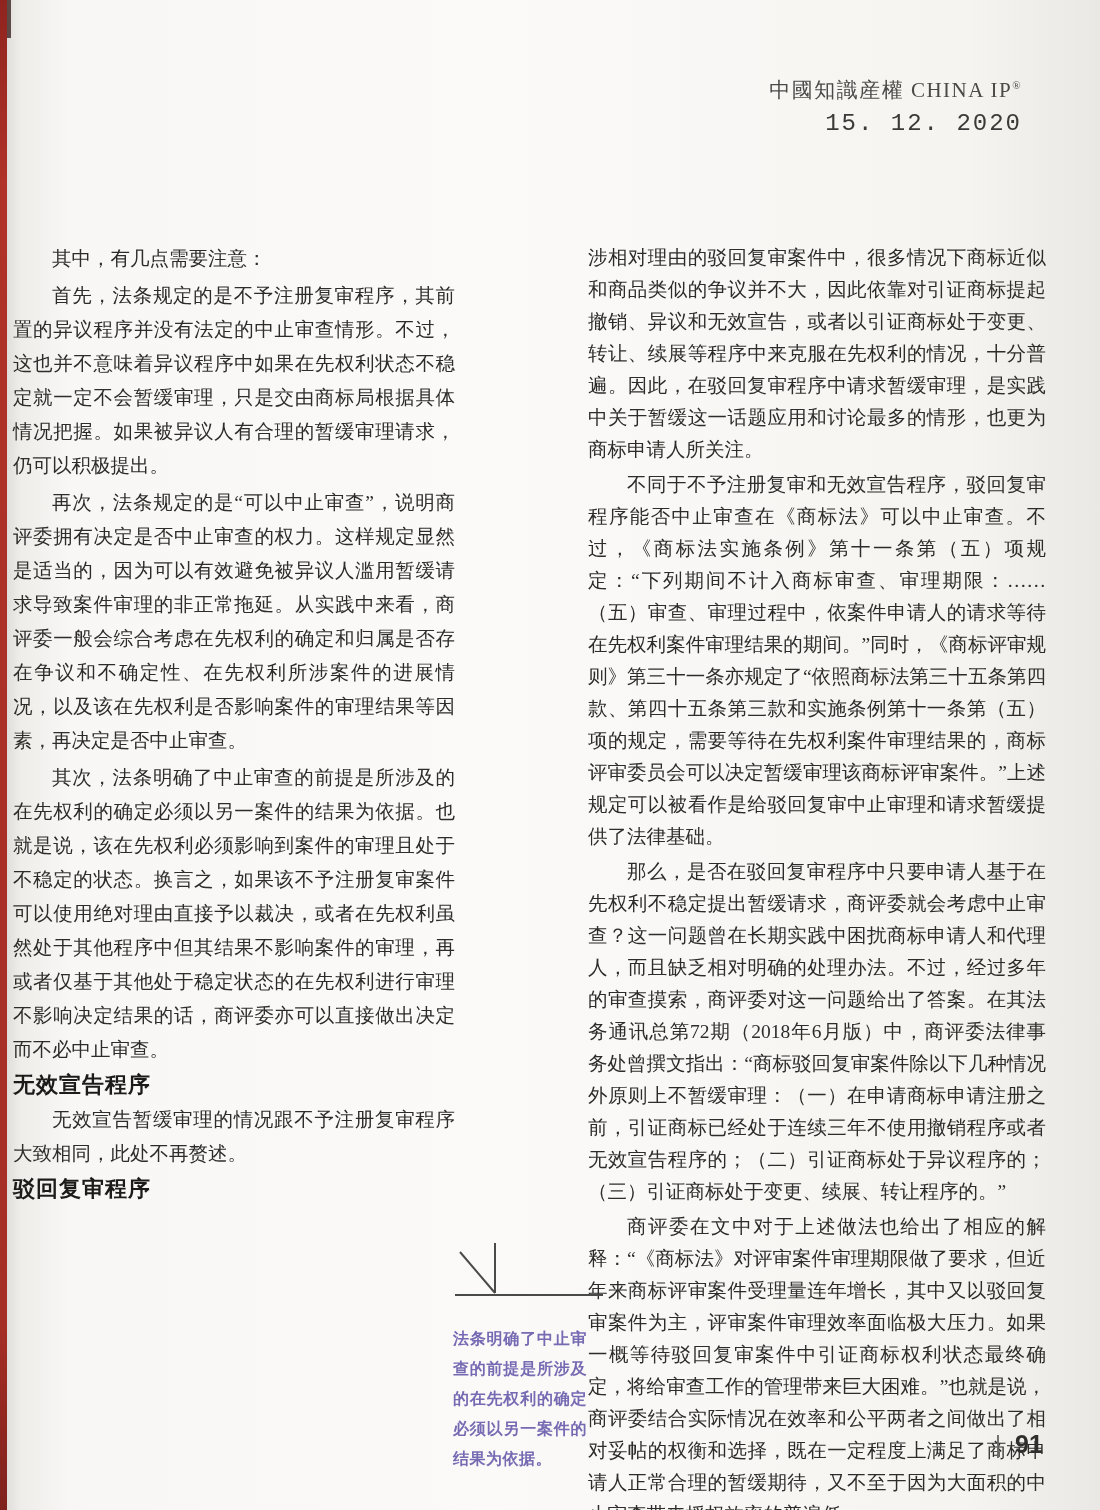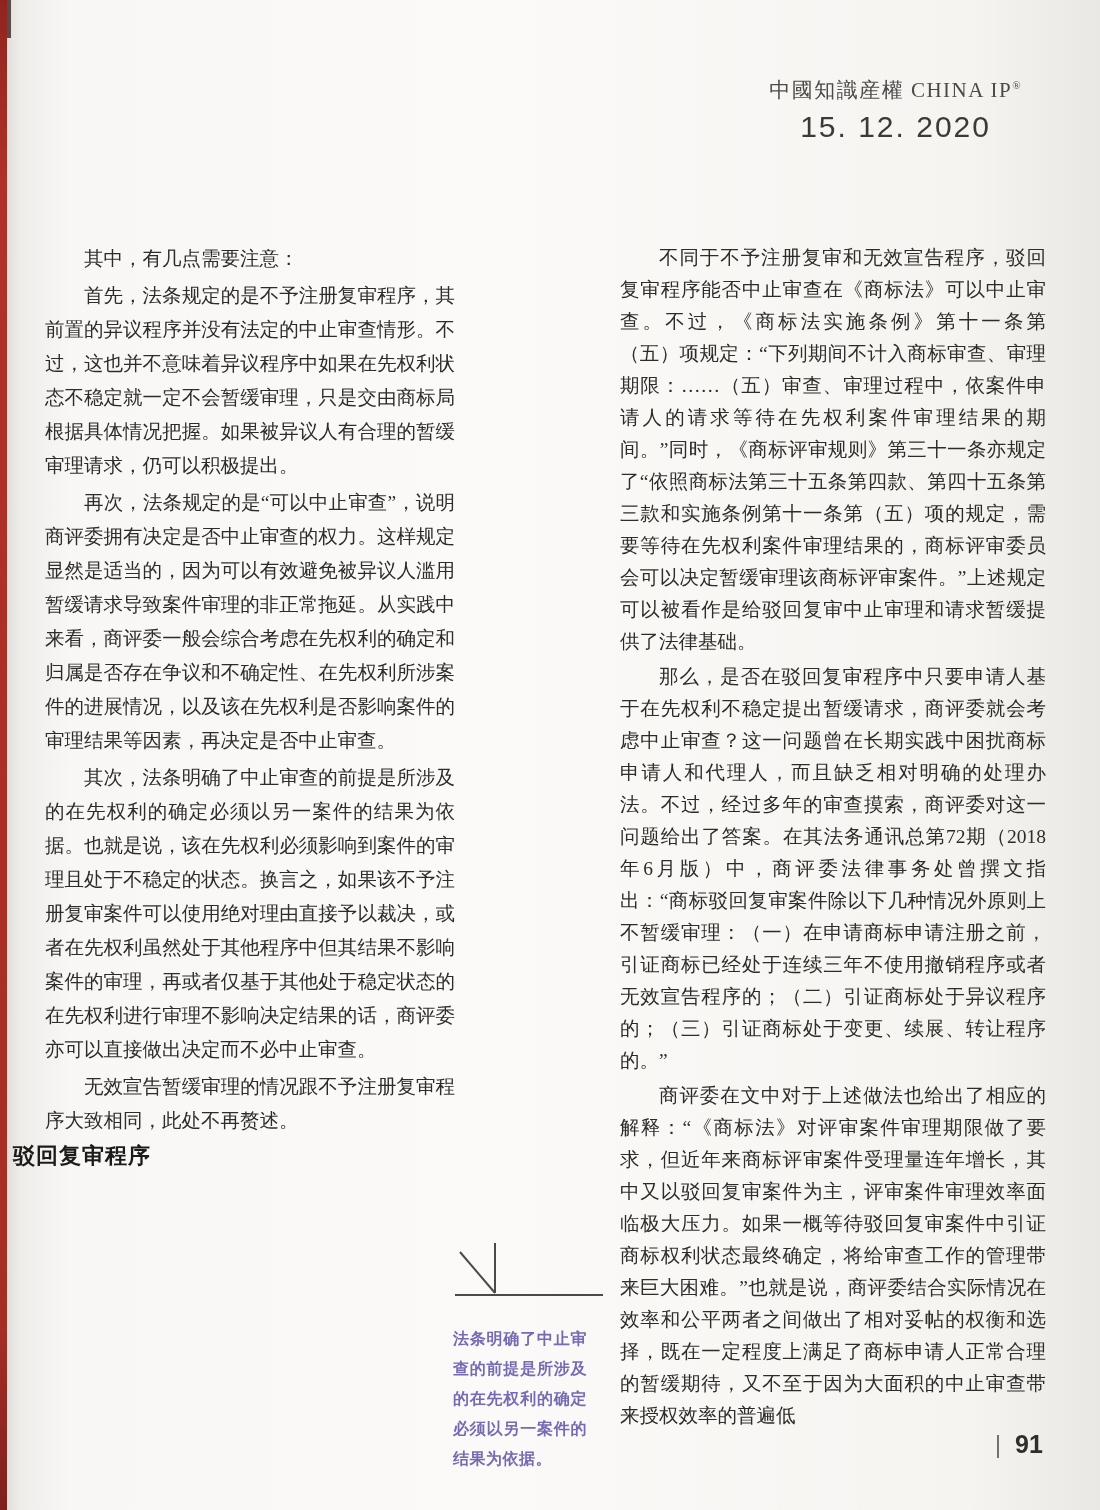--- a/index.html
+++ b/index.html
@@ -13,40 +13,40 @@
     color:#2d2c2a;
   }
   .edge-strip{
     position:absolute;left:0;top:0;width:7px;height:1510px;
     background:linear-gradient(180deg,#8f241f,#b03228 12%,#a52e25 88%,#7e211d);
   }
   .corner-mark{
     position:absolute;left:7px;top:0;width:4px;height:38px;background:#3a2320;opacity:.8;
   }
   .masthead{
-    position:absolute;top:76px;right:78px;text-align:center;
+    position:absolute;top:76px;right:78px;text-align:right;
   }
   .mag-title{
     font-size:21px;letter-spacing:1.5px;color:#4c4a48;
     font-family:"Liberation Serif","DejaVu Serif",serif;
   }
   .reg{font-size:11px;vertical-align:super;color:#4c4a48;}
   .mag-date{
-    margin-top:6px;font-size:30px;letter-spacing:2px;color:#3b3a38;
-    font-family:Liberation Sans, sans-serif;
+    margin-top:6px;font-size:24px;letter-spacing:2px;color:#3b3a38;
+    font-family:Liberation Mono, monospace;
   }
   .col{
     position:absolute;top:242px;
     text-align:justify;
     word-break:break-all;
   }
   .col-left{left:13px;width:442px;font-size:19.5px;line-height:34px;}
   .col-right{left:588px;width:458px;font-size:19.5px;line-height:32px;}
   .col p{margin:0 0 3px 0;}
-  .col p.ind{text-indent:2em;margin-left:32px;}
+  .col p.ind{text-indent:2em;}
   .sec-h{
     font-family:"Liberation Sans","DejaVu Sans",sans-serif;
     font-weight:700;font-size:22px;color:#1c1b1a;
     letter-spacing:1px;line-height:30px;
     margin:18px 0 10px 0;text-indent:0;
   }
   .sec-h2{margin-top:24px;}
   .pull-quote-block{position:absolute;left:453px;top:1240px;width:152px;}
   .pq-arrow{display:block;}
   .pq-text{
@@ -75,26 +75,28 @@
   <div class="masthead">
     <div class="mag-title"><span>中國知識産權 CHINA IP</span><span class="reg">®</span></div>
     <div class="mag-date">15. 12. 2020</div>
   </div>
 
   <div class="col col-left">
     <p class="ind">其中，有几点需要注意：</p>
     <p class="ind">首先，法条规定的是不予注册复审程序，其前置的异议程序并没有法定的中止审查情形。不过，这也并不意味着异议程序中如果在先权利状态不稳定就一定不会暂缓审理，只是交由商标局根据具体情况把握。如果被异议人有合理的暂缓审理请求，仍可以积极提出。</p>
     <p class="ind">再次，法条规定的是“可以中止审查”，说明商评委拥有决定是否中止审查的权力。这样规定显然是适当的，因为可以有效避免被异议人滥用暂缓请求导致案件审理的非正常拖延。从实践中来看，商评委一般会综合考虑在先权利的确定和归属是否存在争议和不确定性、在先权利所涉案件的进展情况，以及该在先权利是否影响案件的审理结果等因素，再决定是否中止审查。</p>
     <p class="ind">其次，法条明确了中止审查的前提是所涉及的在先权利的确定必须以另一案件的结果为依据。也就是说，该在先权利必须影响到案件的审理且处于不稳定的状态。换言之，如果该不予注册复审案件可以使用绝对理由直接予以裁决，或者在先权利虽然处于其他程序中但其结果不影响案件的审理，再或者仅基于其他处于稳定状态的在先权利进行审理不影响决定结果的话，商评委亦可以直接做出决定而不必中止审查。</p>
+    <p class="sec-h">无效宣告程序</p>
     <p class="ind">无效宣告暂缓审理的情况跟不予注册复审程序大致相同，此处不再赘述。</p>
     <p class="sec-h sec-h2">驳回复审程序</p>
 
   </div>
 
   <div class="col col-right">
+    <p>涉相对理由的驳回复审案件中，很多情况下商标近似和商品类似的争议并不大，因此依靠对引证商标提起撤销、异议和无效宣告，或者以引证商标处于变更、转让、续展等程序中来克服在先权利的情况，十分普遍。因此，在驳回复审程序中请求暂缓审理，是实践中关于暂缓这一话题应用和讨论最多的情形，也更为商标申请人所关注。</p>
     <p class="ind">不同于不予注册复审和无效宣告程序，驳回复审程序能否中止审查在《商标法》可以中止审查。不过，《商标法实施条例》第十一条第（五）项规定：“下列期间不计入商标审查、审理期限：……（五）审查、审理过程中，依案件申请人的请求等待在先权利案件审理结果的期间。”同时，《商标评审规则》第三十一条亦规定了“依照商标法第三十五条第四款、第四十五条第三款和实施条例第十一条第（五）项的规定，需要等待在先权利案件审理结果的，商标评审委员会可以决定暂缓审理该商标评审案件。”上述规定可以被看作是给驳回复审中止审理和请求暂缓提供了法律基础。</p>
     <p class="ind">那么，是否在驳回复审程序中只要申请人基于在先权利不稳定提出暂缓请求，商评委就会考虑中止审查？这一问题曾在长期实践中困扰商标申请人和代理人，而且缺乏相对明确的处理办法。不过，经过多年的审查摸索，商评委对这一问题给出了答案。在其法务通讯总第72期（2018年6月版）中，商评委法律事务处曾撰文指出：“商标驳回复审案件除以下几种情况外原则上不暂缓审理：（一）在申请商标申请注册之前，引证商标已经处于连续三年不使用撤销程序或者无效宣告程序的；（二）引证商标处于异议程序的；（三）引证商标处于变更、续展、转让程序的。”</p>
     <p class="ind">商评委在文中对于上述做法也给出了相应的解释：“《商标法》对评审案件审理期限做了要求，但近年来商标评审案件受理量连年增长，其中又以驳回复审案件为主，评审案件审理效率面临极大压力。如果一概等待驳回复审案件中引证商标权利状态最终确定，将给审查工作的管理带来巨大困难。”也就是说，商评委结合实际情况在效率和公平两者之间做出了相对妥帖的权衡和选择，既在一定程度上满足了商标申请人正常合理的暂缓期待，又不至于因为大面积的中止审查带来授权效率的普遍低</p>
   </div>
 
   <div class="pull-quote-block">
     <svg class="pq-arrow" width="152" height="60" viewBox="0 0 152 60">
       <line x1="42" y1="3" x2="42" y2="53" stroke="#4a4a48" stroke-width="2"></line>
       <line x1="7" y1="12" x2="42" y2="53" stroke="#4a4a48" stroke-width="2"></line>
       <line x1="2" y1="55" x2="150" y2="55" stroke="#4a4a48" stroke-width="2"></line>

